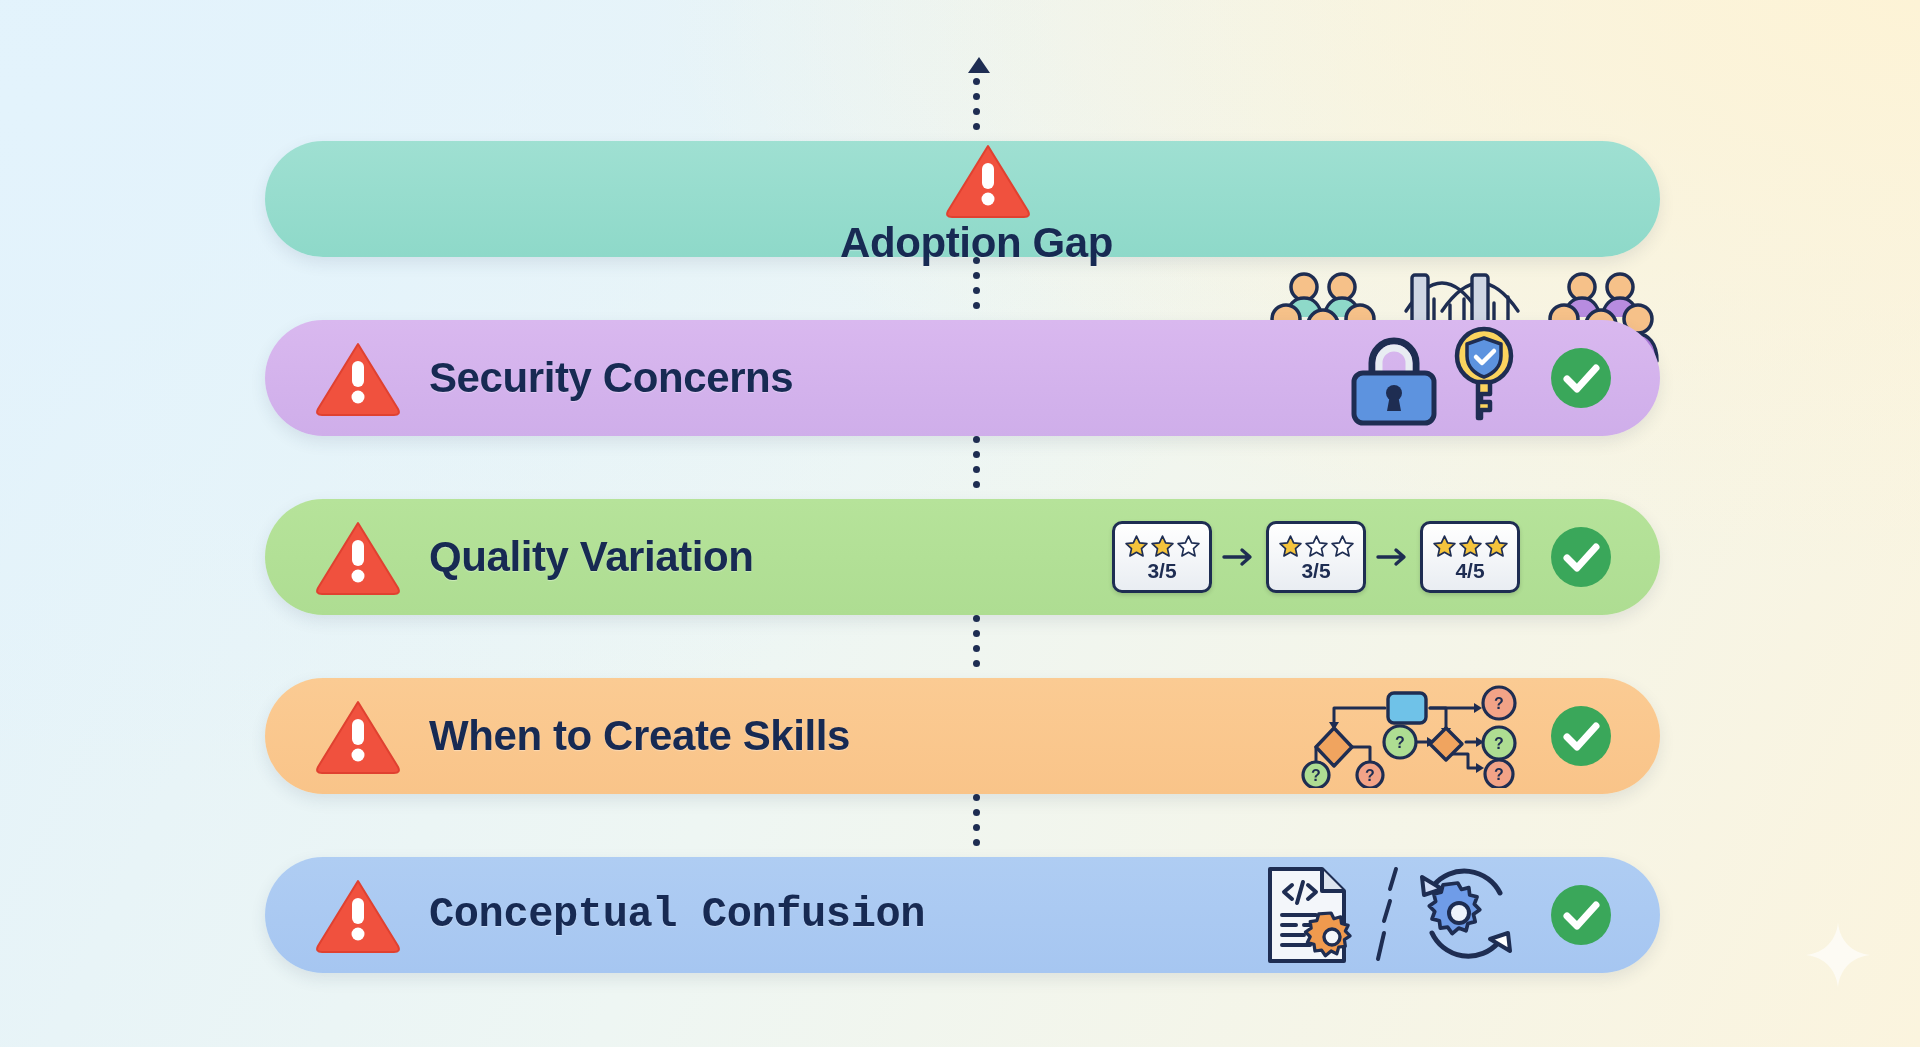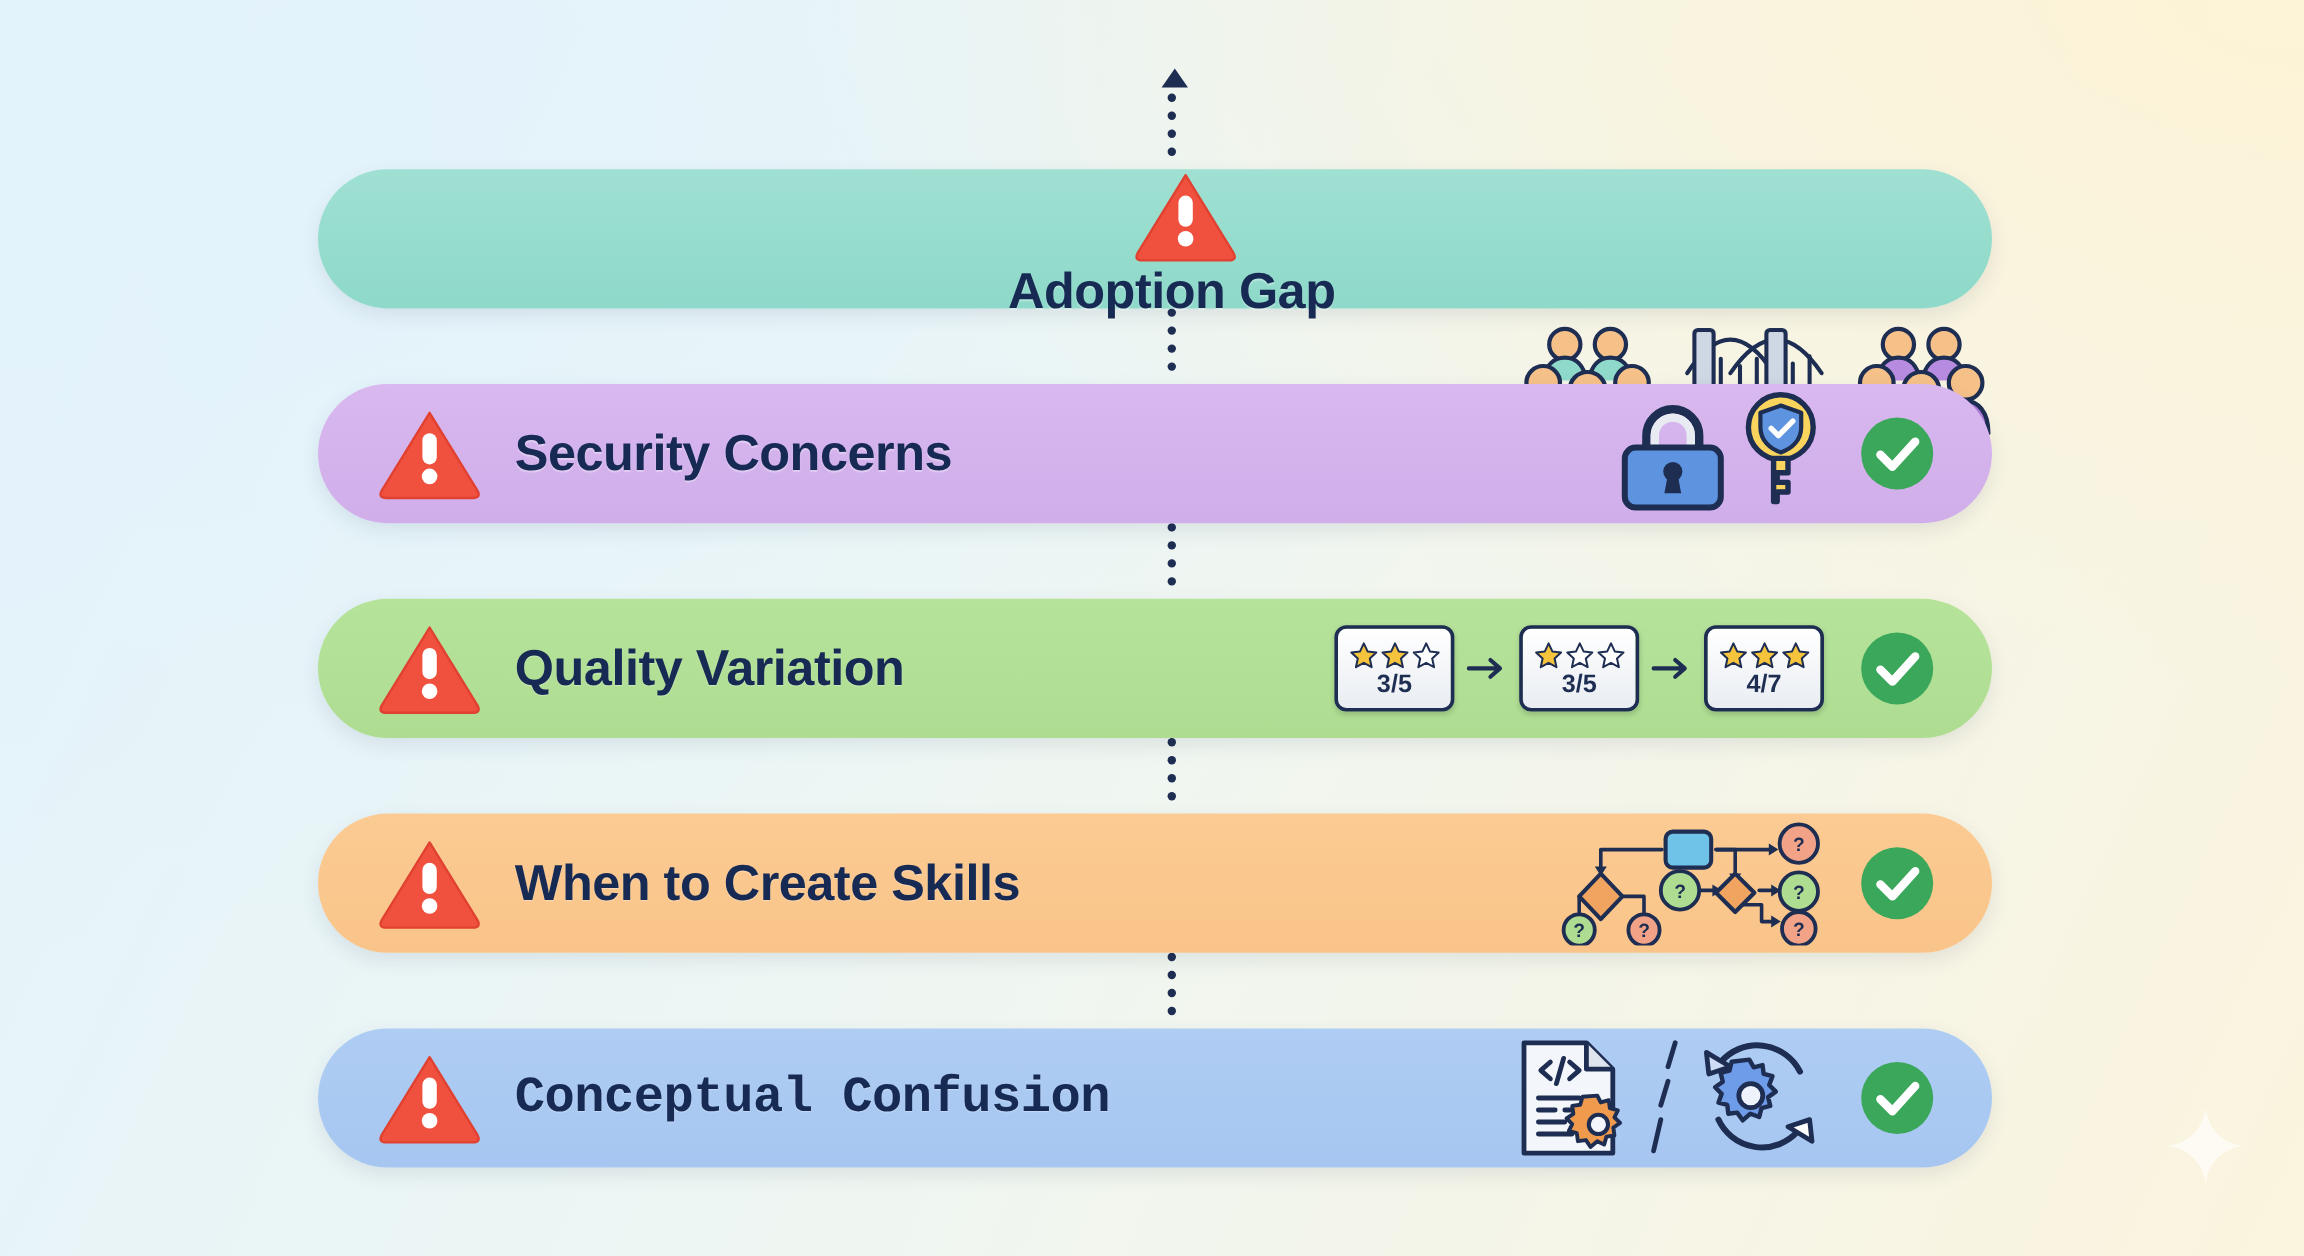--- a/index.html
+++ b/index.html
@@ -270,21 +270,21 @@
             <svg width="25" height="25" viewBox="0 0 24 24">
                 <path d="M12 2l3 6.5 7 .8-5.2 4.8 1.5 7L12 17.6 5.7 21.1l1.5-7L2 9.3l7-.8z" fill="#f5c43c" stroke="#1e2d52" stroke-width="1.6" stroke-linejoin="round"></path>
               </svg>
             <svg width="25" height="25" viewBox="0 0 24 24">
                 <path d="M12 2l3 6.5 7 .8-5.2 4.8 1.5 7L12 17.6 5.7 21.1l1.5-7L2 9.3l7-.8z" fill="#f5c43c" stroke="#1e2d52" stroke-width="1.6" stroke-linejoin="round"></path>
               </svg>
             <svg width="25" height="25" viewBox="0 0 24 24">
                 <path d="M12 2l3 6.5 7 .8-5.2 4.8 1.5 7L12 17.6 5.7 21.1l1.5-7L2 9.3l7-.8z" fill="#f5c43c" stroke="#1e2d52" stroke-width="1.6" stroke-linejoin="round"></path>
               </svg>
           </div>
-          <div class="rscore">4/7</div>
+          <div class="rscore">4/5</div>
         </div>
 
       </div>
     </div>
     <svg class="check" viewBox="0 0 62 62">
       <circle cx="31" cy="31" r="30" fill="#3aa75a"></circle>
       <path d="M17 32 L27 42 L46 21" fill="none" stroke="#fff" stroke-width="7" stroke-linecap="round" stroke-linejoin="round"></path>
     </svg>
   </div>
 

